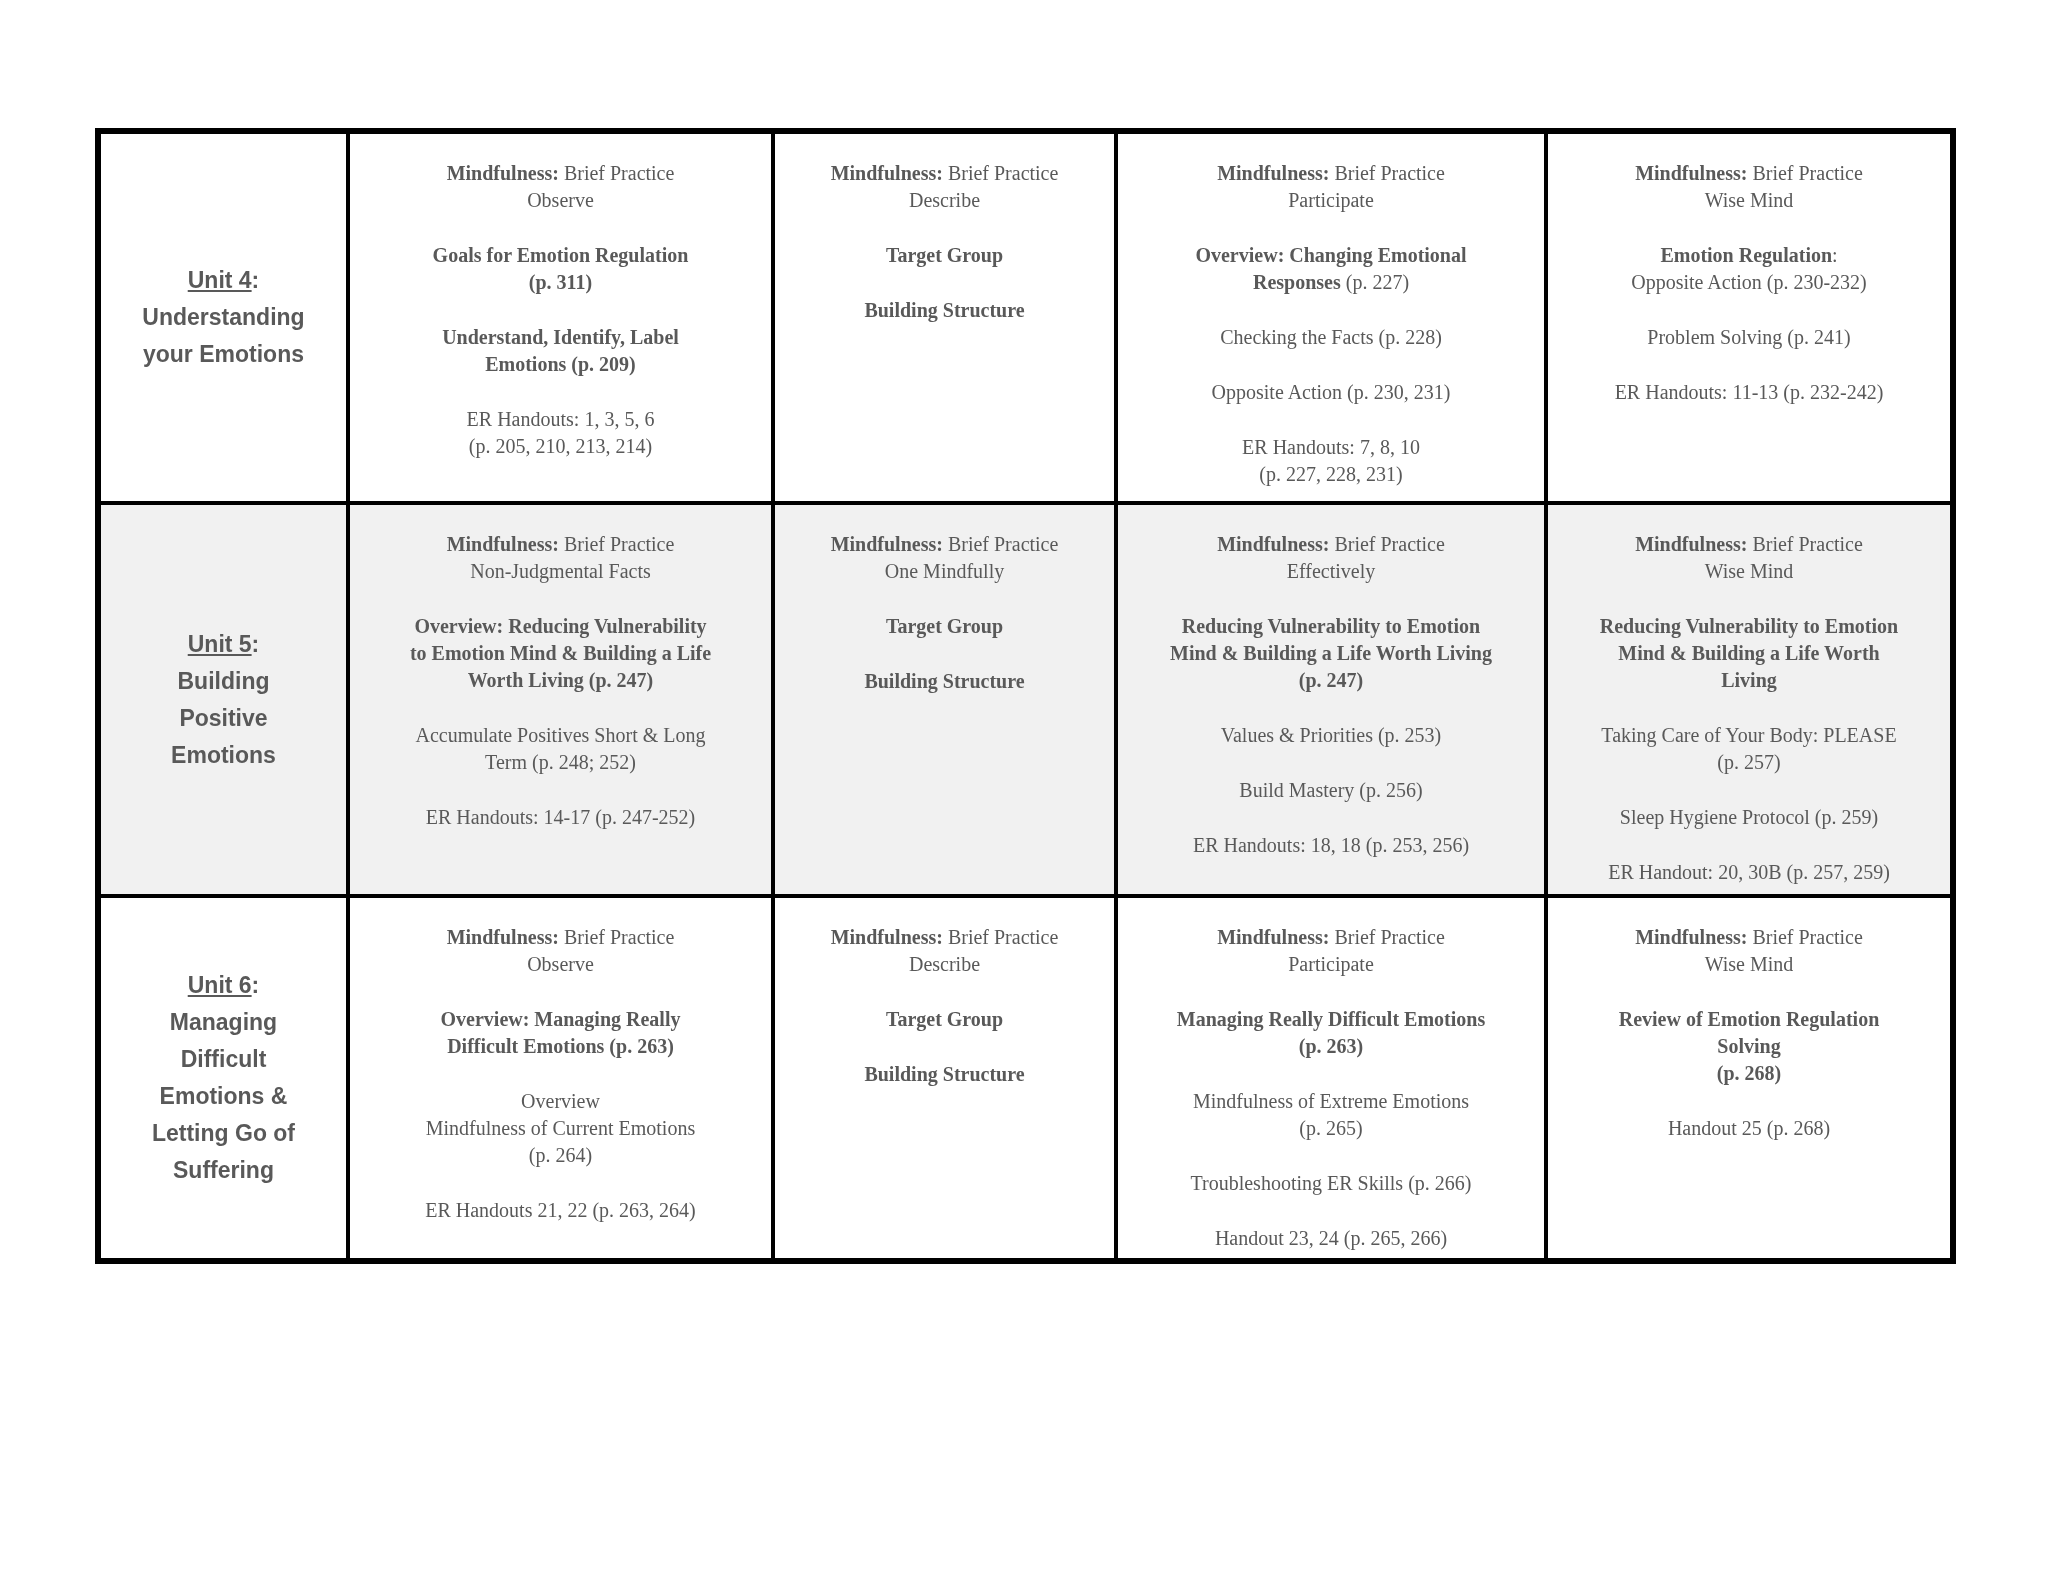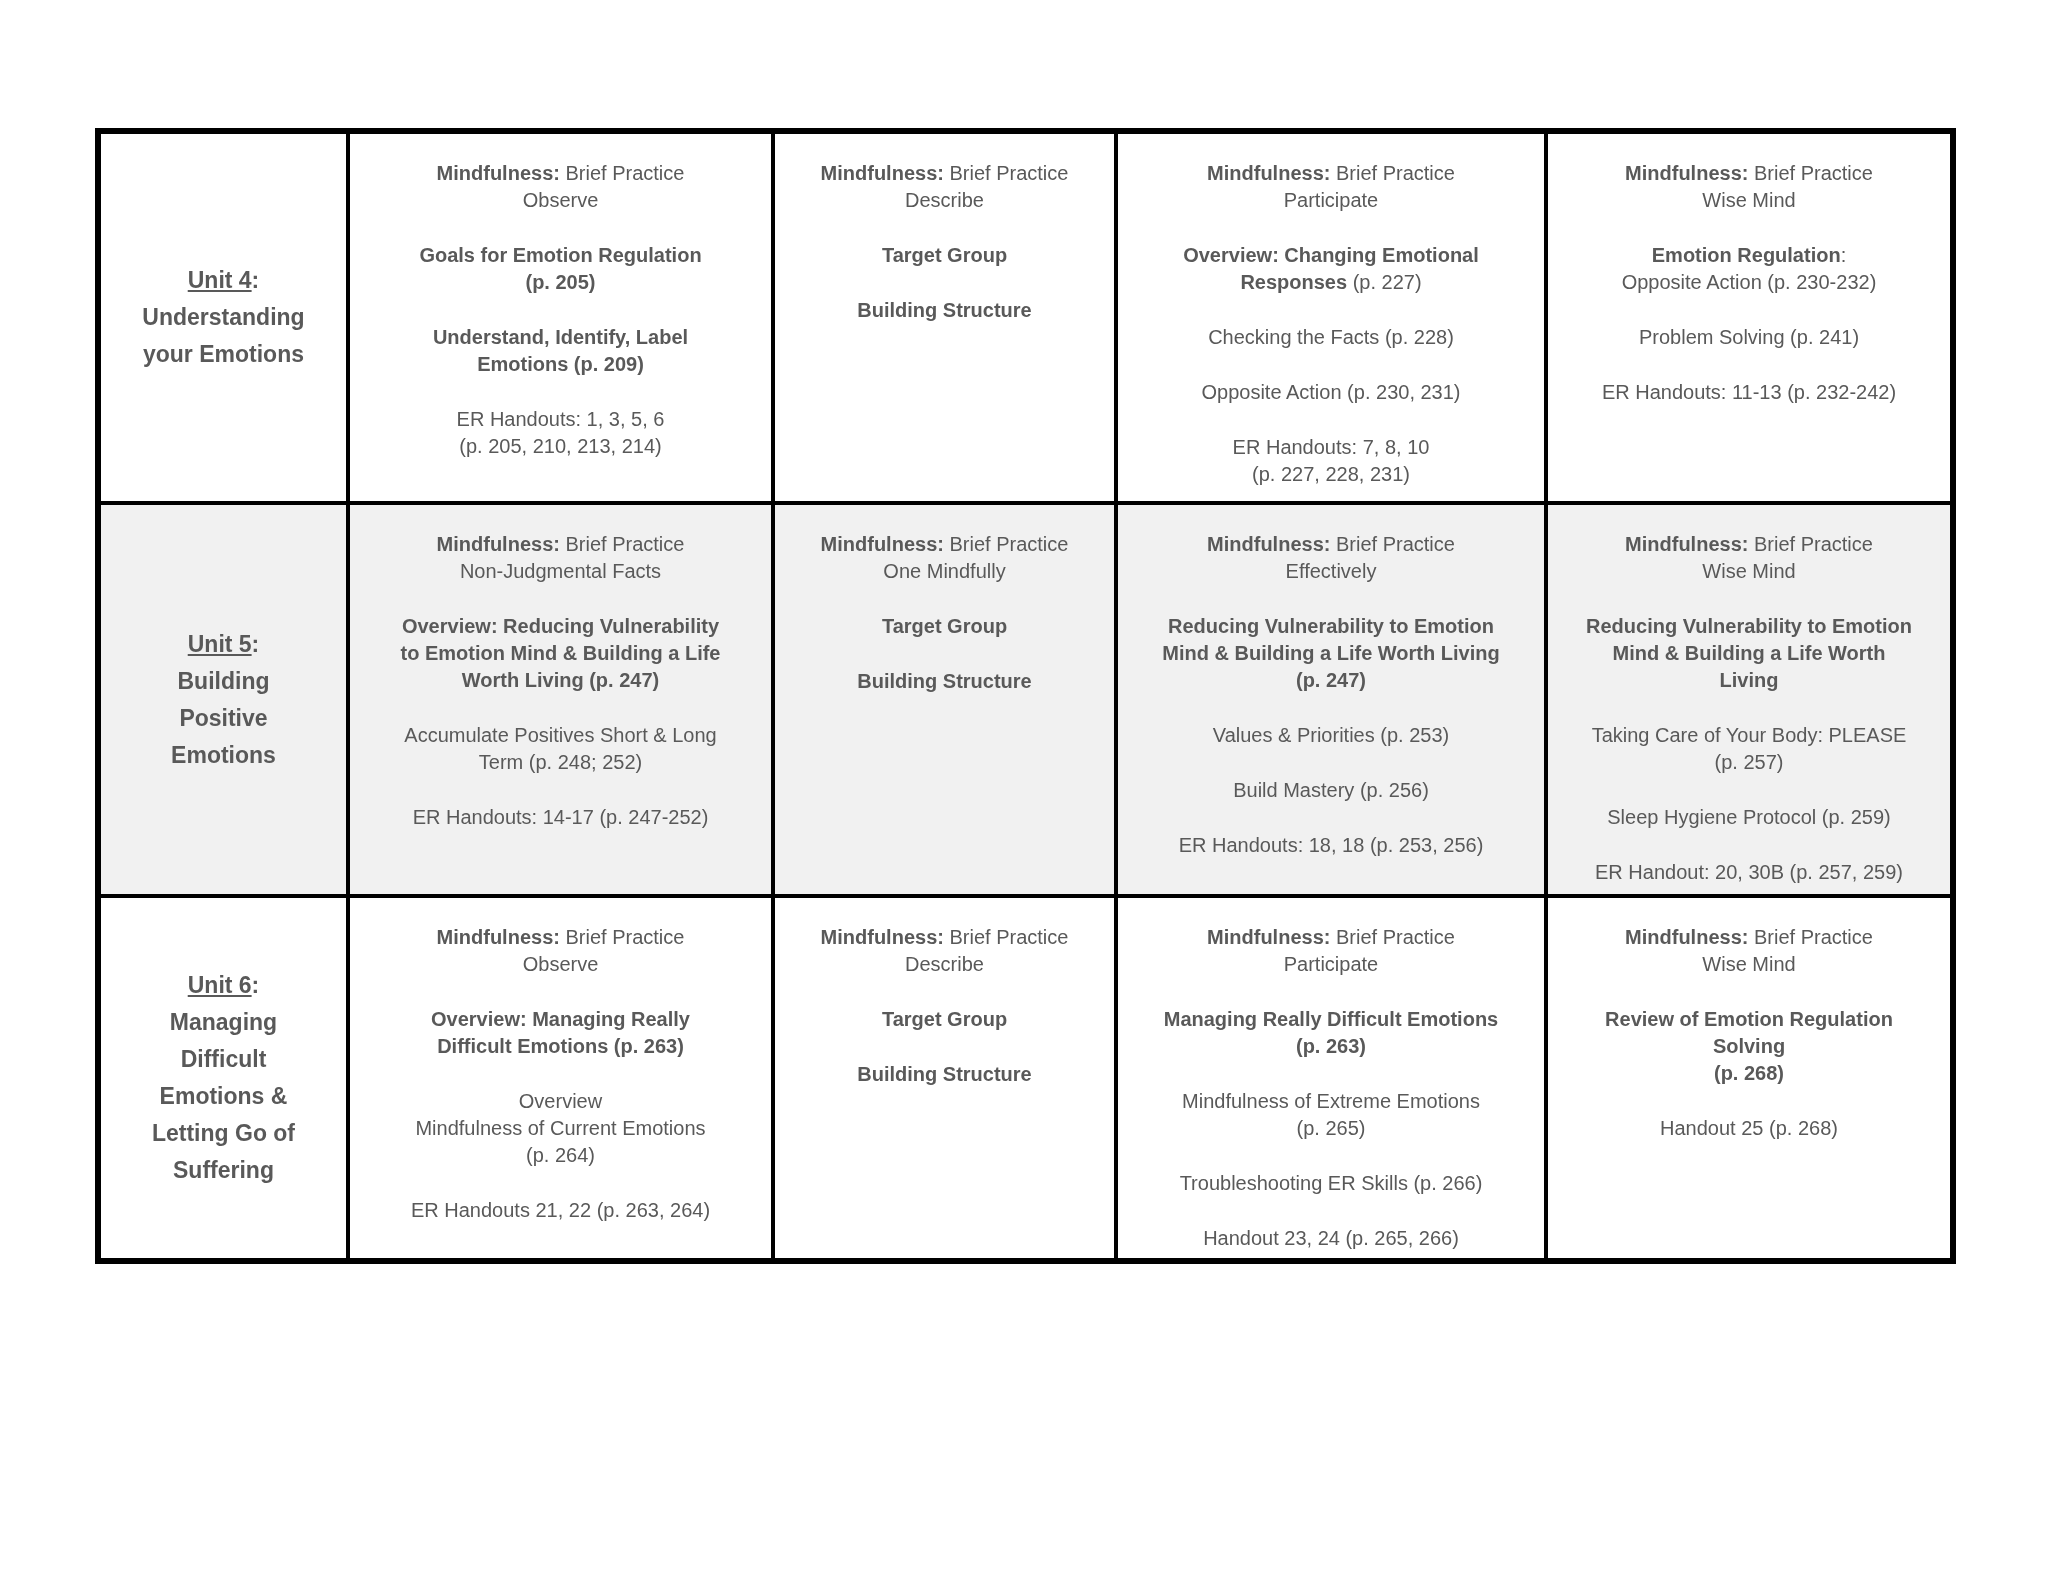--- a/index.html
+++ b/index.html
@@ -37,21 +37,21 @@
   .unit-cell { vertical-align: middle; padding: 6px; }
   .unit-label { font-weight: bold; font-size: 23px; line-height: 37px; }
   .u { text-decoration: underline; }
 
   .session-cell {
     vertical-align: top;
     padding: 26px 10px 6px 10px;
     font-size: 20px;
     line-height: 27px;
   }
-  .block { margin: 0 0 28px 0; }
+  .block { margin: 0 0 28px 0; font-family: Liberation Serif, serif; }
   .block:last-child { margin-bottom: 0; }
   .b { font-weight: bold; }
 </style>
 </head>
 <body>
 
 <div class="page">
   <table class="doc-table">
     <colgroup>
       <col style="width:250px">
@@ -64,21 +64,21 @@
         <tr class="row-1">
           <td class="unit-cell">
             <div class="unit-label">
               <div><span class="u">Unit 4</span><span>:</span></div>
               <div>Understanding</div>
               <div>your Emotions</div>
             </div>
           </td>
           <td class="session-cell">
             <p class="block"><span class="b">Mindfulness:</span><span> Brief Practice</span><br><span>Observe</span></p>
-            <p class="block b"><span>Goals for Emotion Regulation</span><br><span>(p. 205)</span></p>
+            <p class="block b"><span>Goals for Emotion Regulation</span><br><span>(p. 311)</span></p>
             <p class="block b"><span>Understand, Identify, Label</span><br><span>Emotions (p. 209)</span></p>
             <p class="block"><span>ER Handouts: 1, 3, 5, 6</span><br><span>(p. 205, 210, 213, 214)</span></p>
           </td>
           <td class="session-cell">
             <p class="block"><span class="b">Mindfulness:</span><span> Brief Practice</span><br><span>Describe</span></p>
             <p class="block b"><span>Target Group</span></p>
             <p class="block b"><span>Building Structure</span></p>
           </td>
           <td class="session-cell">
             <p class="block"><span class="b">Mindfulness:</span><span> Brief Practice</span><br><span>Participate</span></p>

